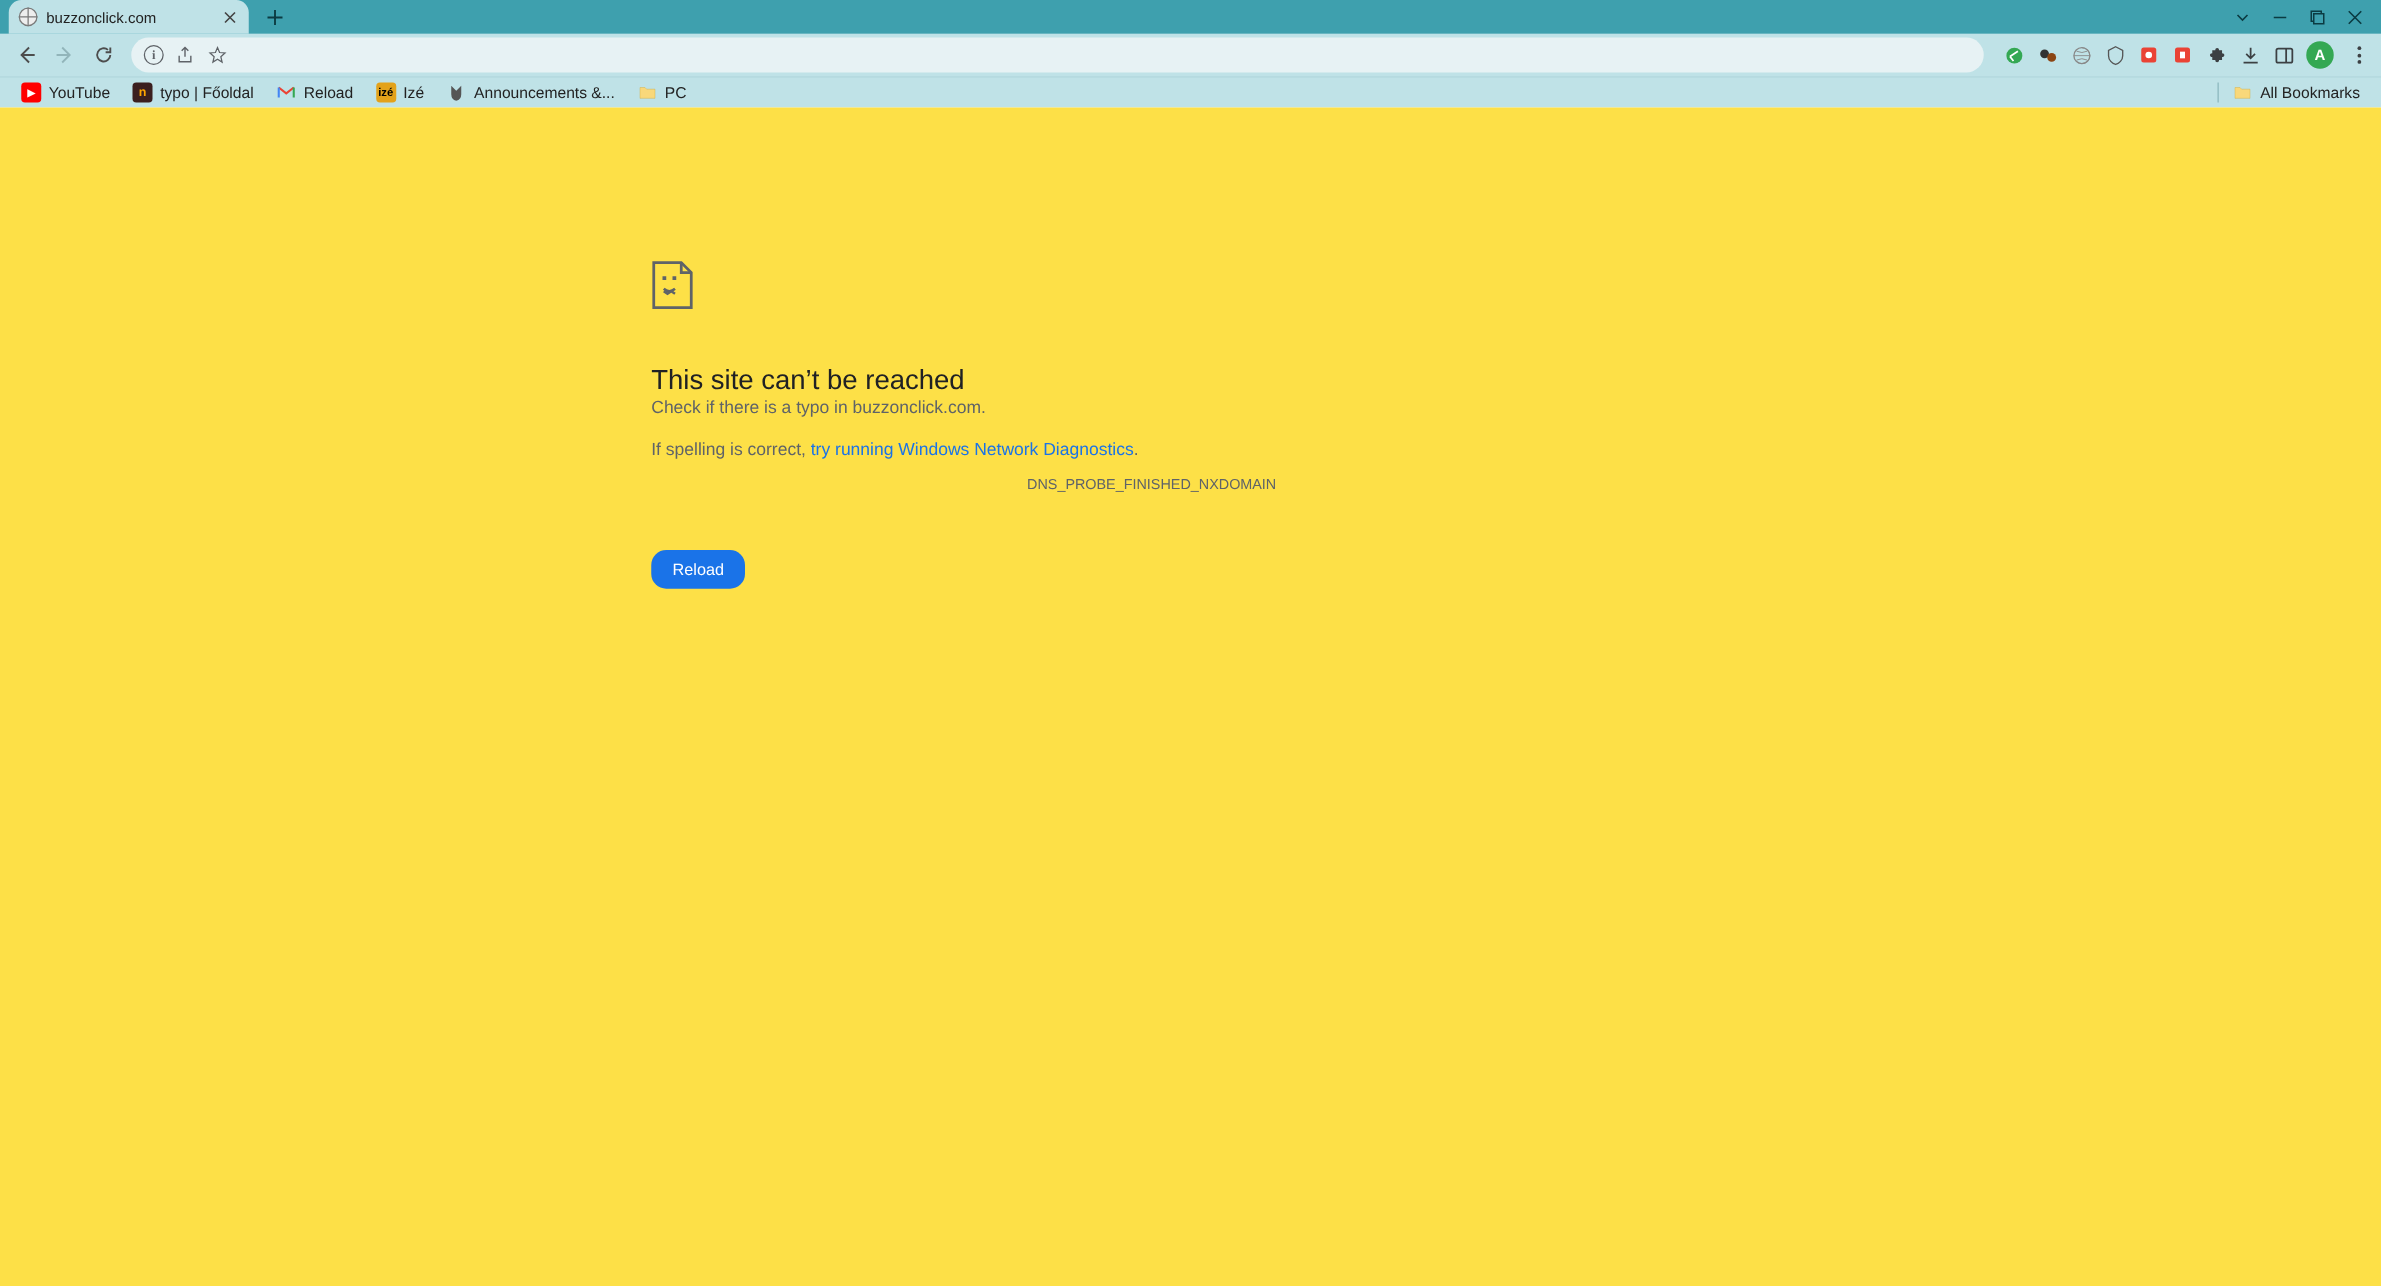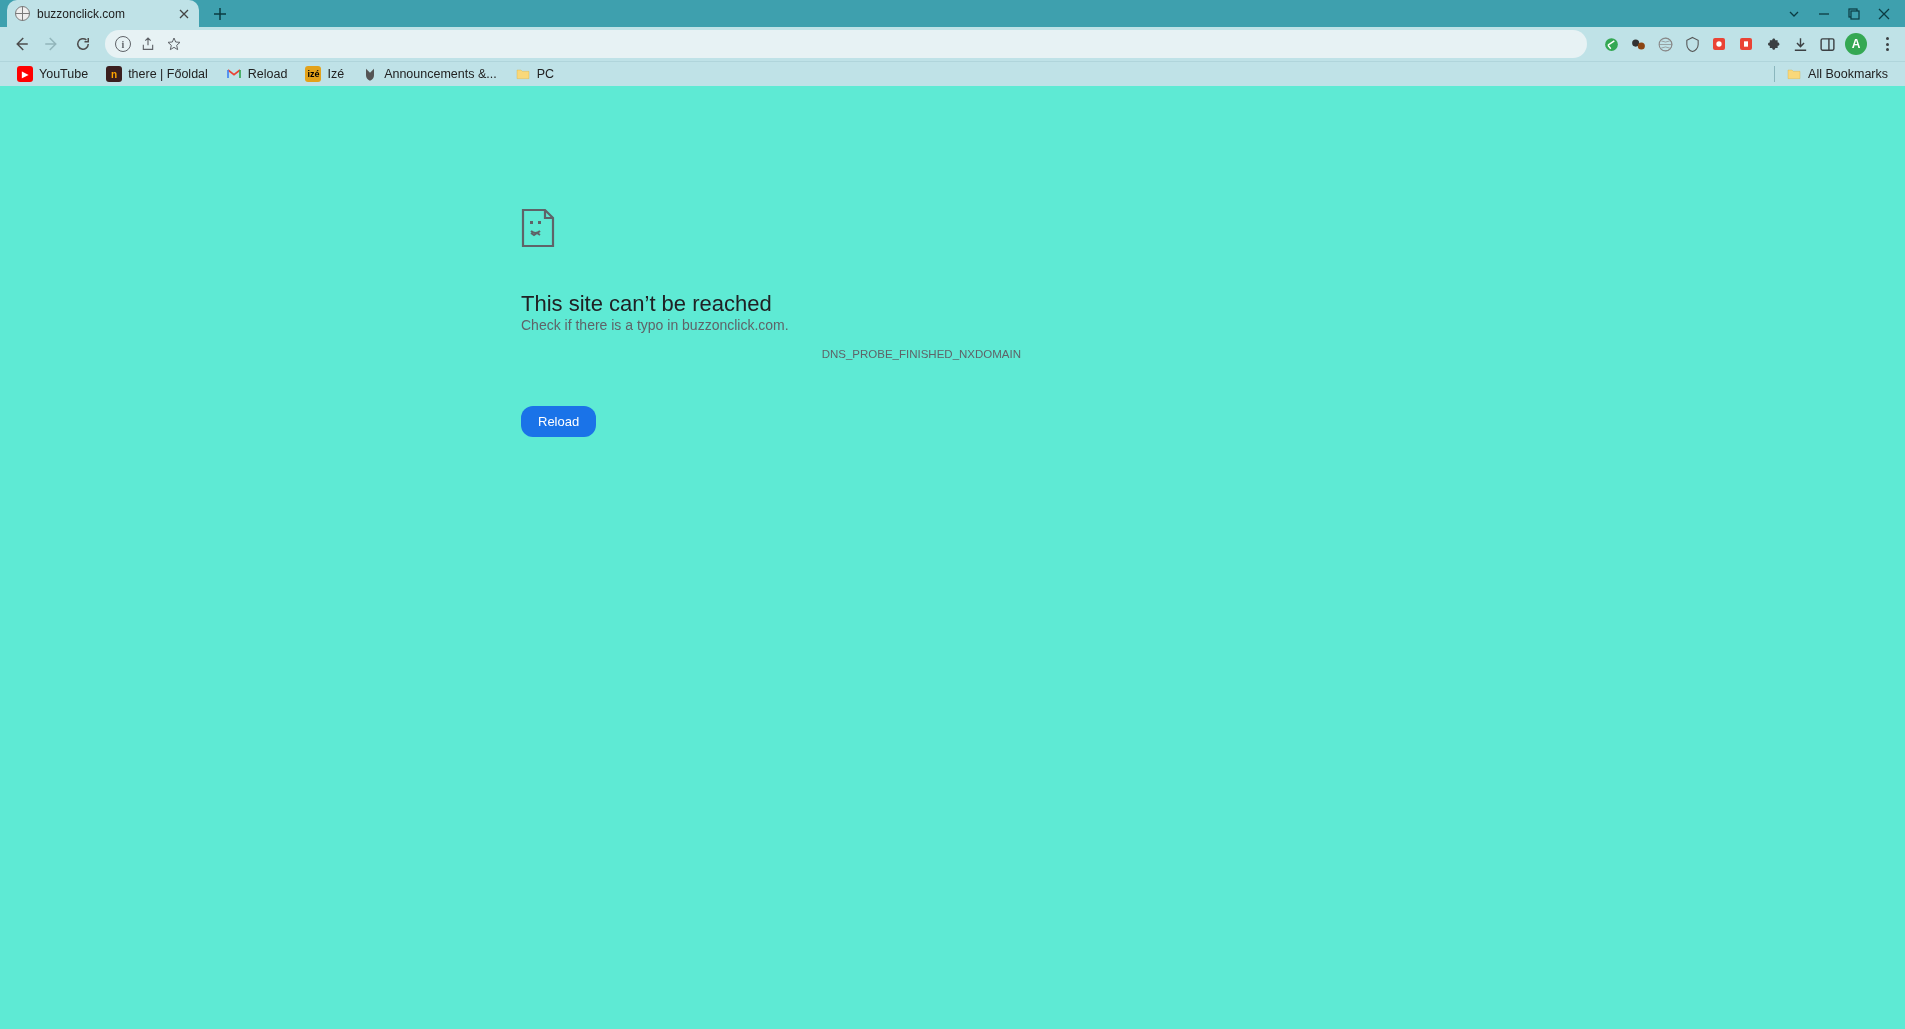--- a/index.html
+++ b/index.html
@@ -154,21 +154,21 @@
     .bm-ann{color:#555;font-size:14px;}
     .bm-folder{color:#f0c36d;font-size:14px;}
     .bm-right{display:flex;align-items:center;gap:4px;}
     .bm-sep{width:1px;height:16px;background:#8ab6bd;}
 
     
     .content {
       position:relative;
       width:100%;
       height:calc(100% - 86px);
-      background:#5eead4;
+      background:#fde047;
     }
     .error-block {
       position:absolute;
       left:521px;
       top:122px;
       width:500px;
     }
     .dead-page-icon svg { display:block; }
     .err-heading {
       margin-top:43px;
@@ -341,21 +341,21 @@
 </div>
 
 <div class="bookmarks-bar">
   <div class="bm-left">
     <div class="bookmark">
       <div class="bm-icon bm-yt">▶</div>
       <span>YouTube</span>
     </div>
     <div class="bookmark">
       <div class="bm-icon bm-ncore">n</div>
-      <span>there | Főoldal</span>
+      <span>typo | Főoldal</span>
     </div>
     <div class="bookmark">
       <div class="bm-icon">
         <svg width="16" height="16" viewBox="0 0 24 24">
             <path d="M3 6 L12 13 L21 6" stroke="#ea4335" stroke-width="2.5" fill="none"></path>
             <path d="M3 6 V18" stroke="#4285f4" stroke-width="2.5"></path>
             <path d="M21 6 V18" stroke="#34a853" stroke-width="2.5"></path>
           </svg>
       </div>
       <span>Reload</span>
@@ -403,16 +403,19 @@
         <rect x="9" y="13" width="3" height="3" fill="#5f6368"></rect>
         <rect x="17" y="13" width="3" height="3" fill="#5f6368"></rect>
         <path d="M10 27 Q14.5 23 19 27" stroke="#5f6368" stroke-width="2" fill="none" transform="rotate(180 14.5 25)"></path>
         <path d="M10 25 L13 27 L16 25 L19 27" stroke="#5f6368" stroke-width="2" fill="none"></path>
       </svg>
     </div>
     <h1 class="err-heading">This site can’t be reached</h1>
     <p class="err-sub">
       <span>Check if there is a typo in </span><span>buzzonclick.com</span>.
     </p>
+    <p class="err-line2">
+      <span>If spelling is correct, </span><a>try running Windows Network Diagnostics</a>.
+    </p>
     <p class="err-code">DNS_PROBE_FINISHED_NXDOMAIN</p>
     <button class="reload-btn">Reload</button>
   </div>
 </div>
 
 </body></html>

